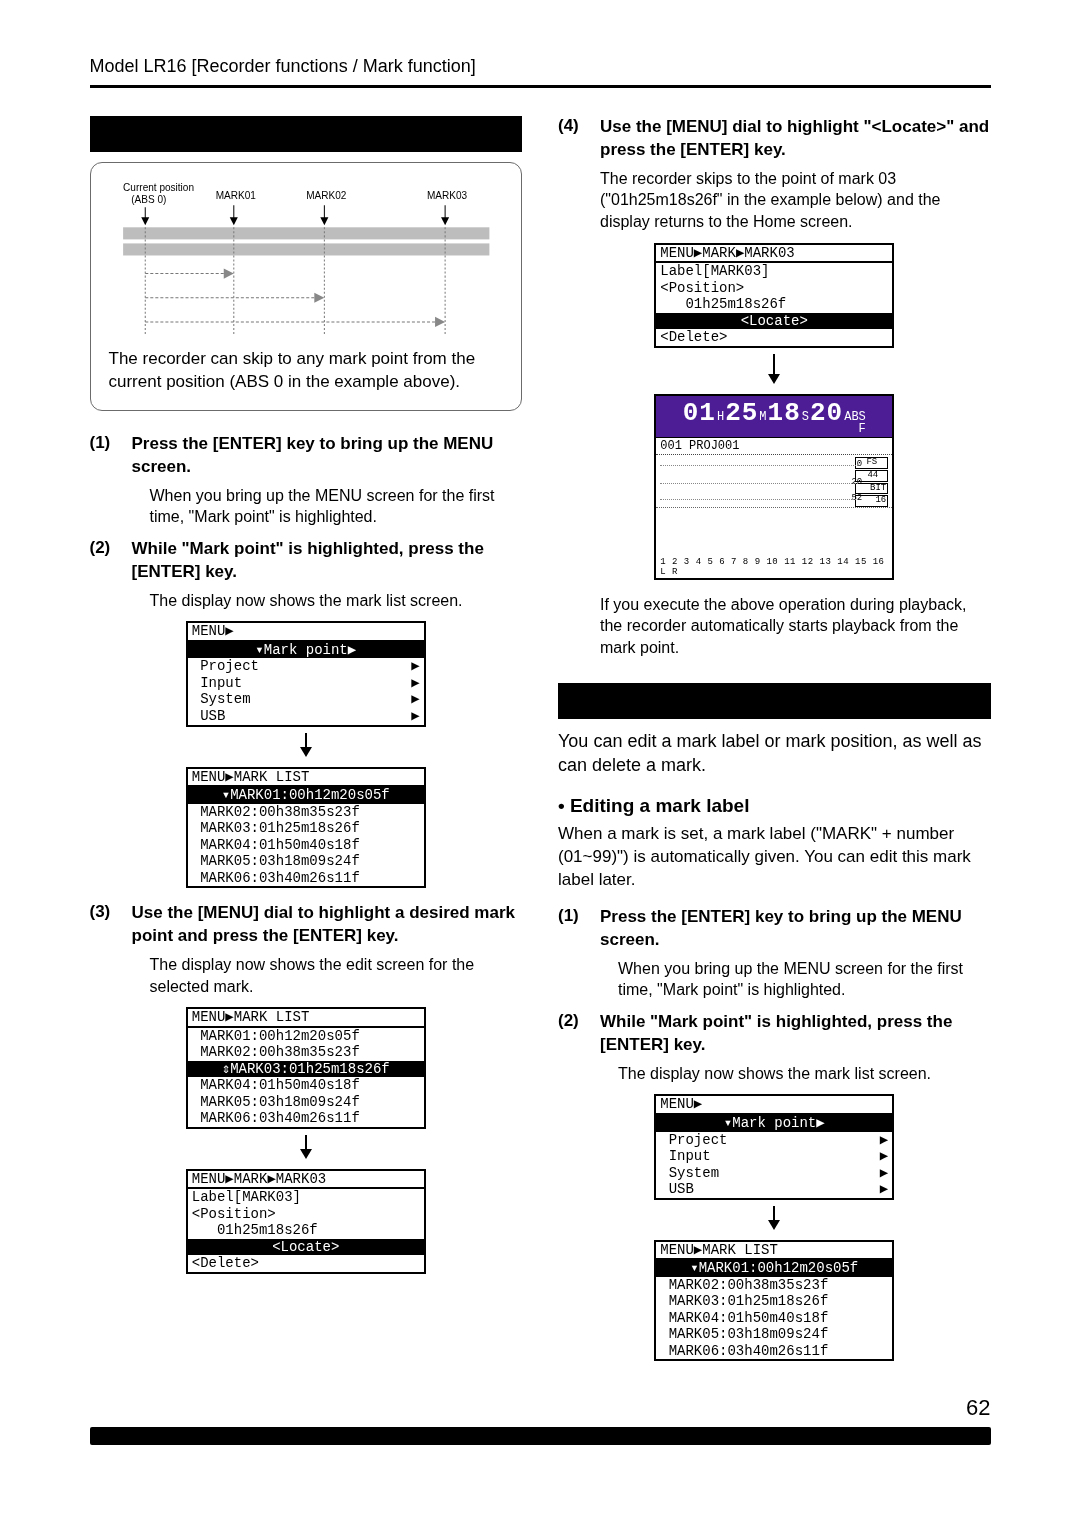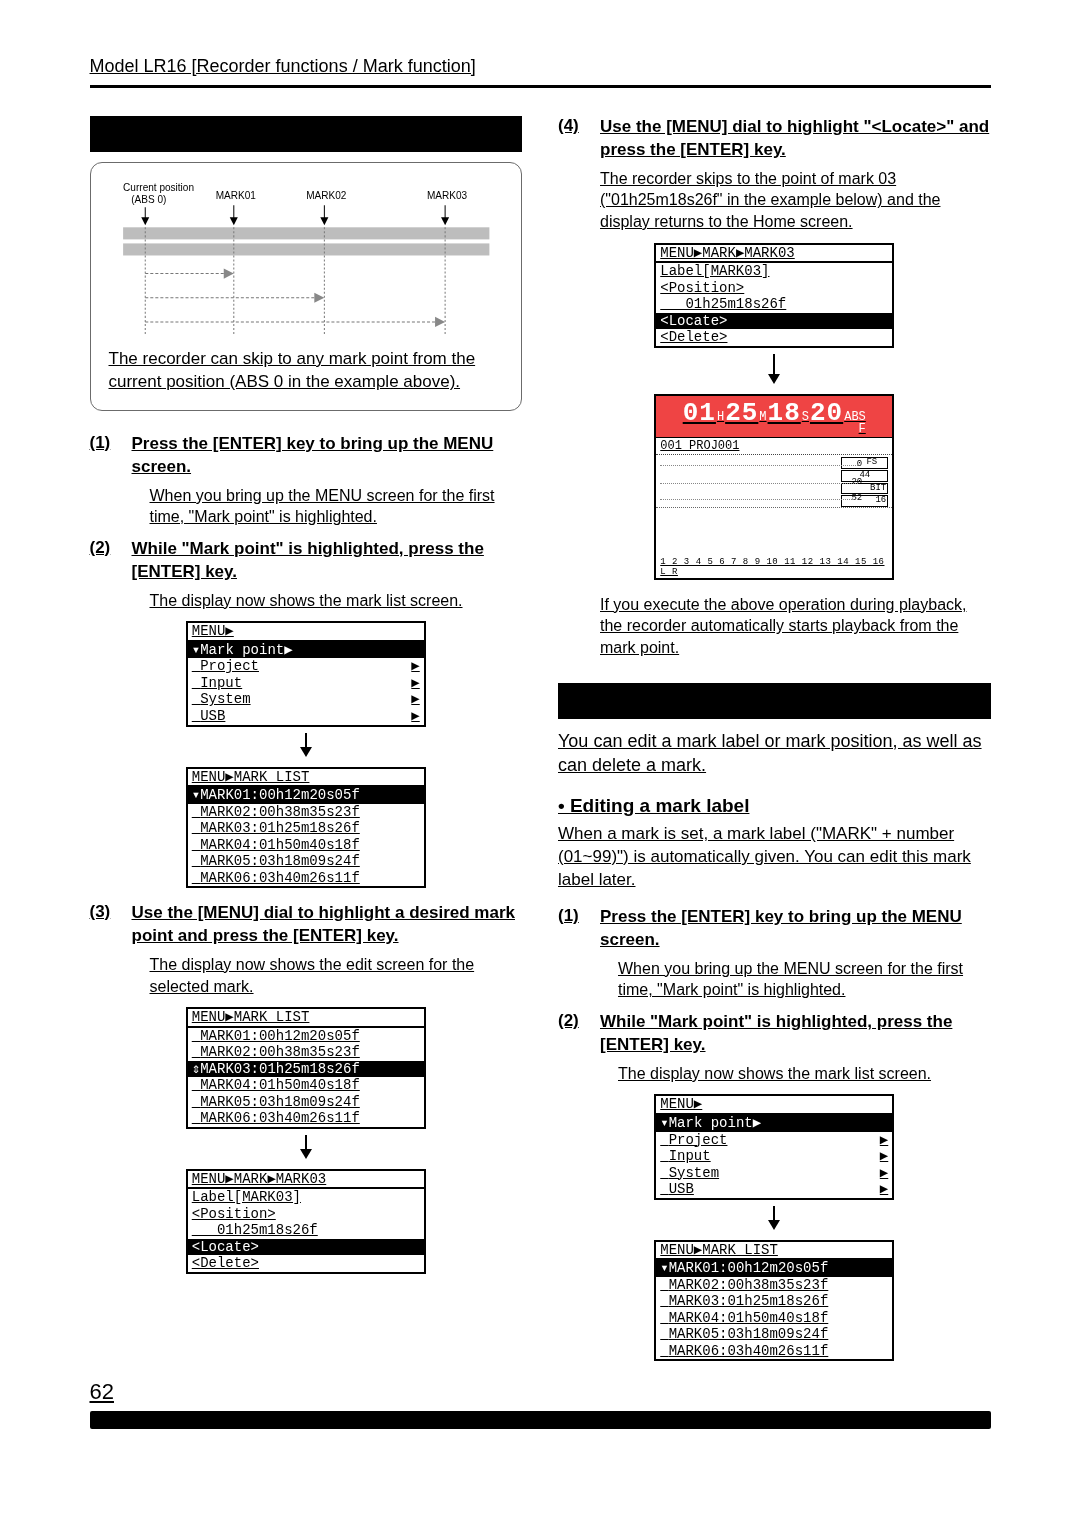--- a/index.html
+++ b/index.html
@@ -9,21 +9,20 @@
     padding: 0;
     color: #000;
   }
   .page {
     width: 1057px;
     min-height: 1526px;
     margin: 0 auto;
     padding: 56px 78px 40px 78px;
     box-sizing: border-box;
     position: relative;
-    text-decoration: underline;
   }
   .header-line {
     font-size: 18px;
     margin-bottom: 8px;
   }
   .top-rule {
     border: none;
     border-top: 3px solid #000;
     margin: 0 0 28px 0;
   }
@@ -101,21 +100,21 @@
     background: #fff;
   }
   .lcd .title-row-sep {
     border-bottom: 2px solid #000;
     padding: 0 4px;
   }
   .lcd .inv {
     background: #000;
     color: #fff;
     display: flex;
-    justify-content: flex-start;
+    justify-content: center;
     padding: 0 4px;
   }
   .lcd .row {
     display: flex;
     justify-content: space-between;
     padding: 0 4px;
   }
   .lcd .plain {
     padding: 0 4px;
     white-space: pre;
@@ -137,44 +136,44 @@
   }
   .big-time-lcd {
     border: 2px solid #000;
     width: 240px;
     margin: 0 auto;
     box-sizing: border-box;
     font-family: "Courier New", monospace;
     background: #fff;
   }
   .big-time-row {
-    background: #ef4444;
+    background: #4c1d95;
     color: #fff;
     padding: 2px 4px;
     display: flex;
     align-items: baseline;
     gap: 1px;
     justify-content: center;
   }
   .big-num { font-size: 26px; font-weight: bold; letter-spacing: 1px; }
   .small-unit { font-size: 12px; }
   .proj-row {
     border-top: 1px solid #000;
     border-bottom: 1px dotted #444;
     font-size: 12px;
     padding: 1px 4px;
   }
   .meter-area { height: 52px; position: relative; font-size: 10px; border-bottom: 1px dotted #666; }
   .meter-right-labels { position: absolute; right: 4px; top: 2px; font-size: 9px; line-height: 1.1; text-align: right; }
   .meter-side-num { position: absolute; right: 30px; font-size: 9px; }
   .bottom-scale { font-size: 9px; padding: 1px 4px; letter-spacing: 0.5px; margin-top: 48px; }
   .page-num {
-    text-align: left;
+    text-align: right;
     font-size: 22px;
-    margin-top: 4px;
+    margin-top: 20px;
   }
   .bottom-bar {
     height: 18px;
     background: #000;
     margin: 6px 0 0 0;
     border-radius: 2px;
   }
 </style>
 </head>
 <body>
@@ -359,21 +358,21 @@
                 <span>F</span>
             </span>
           </div>
           <div class="proj-row">001 PROJ001</div>
           <div class="meter-area">
             <div class="meter-side-num" style="top:4px;">0</div>
             <div class="meter-side-num" style="top:22px;">20</div>
             <div class="meter-side-num" style="top:38px;">52</div>
             <div class="meter-right-labels">
               <div style="border:1px solid #000;padding:0 10px;margin-bottom:1px;">FS</div>
-              <div style="border:1px solid #000;padding:0 17px;margin-bottom:1px;">44</div>
+              <div style="border:1px solid #000;padding:0 9px;margin-bottom:1px;">44</div>
               <div style="border:1px solid #000;padding:0 1px;margin-bottom:1px;">BIT</div>
               <div style="border:1px solid #000;padding:0 1px;">16</div>
             </div>
             <div style="position:absolute;left:4px;right:34px;top:10px;border-top:1px dotted #888;"></div>
             <div style="position:absolute;left:4px;right:34px;top:28px;border-top:1px dotted #888;"></div>
             <div style="position:absolute;left:4px;right:34px;top:44px;border-top:1px dotted #888;"></div>
           </div>
           <div class="bottom-scale">1 2 3 4 5 6 7 8 9 10 11 12 13 14 15 16 L R</div>
         </div>
       </div>

